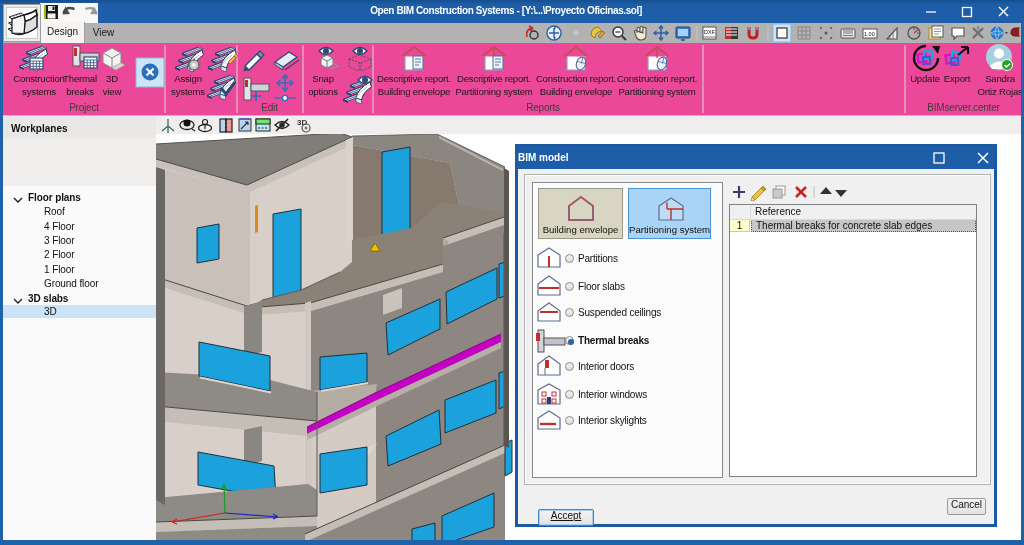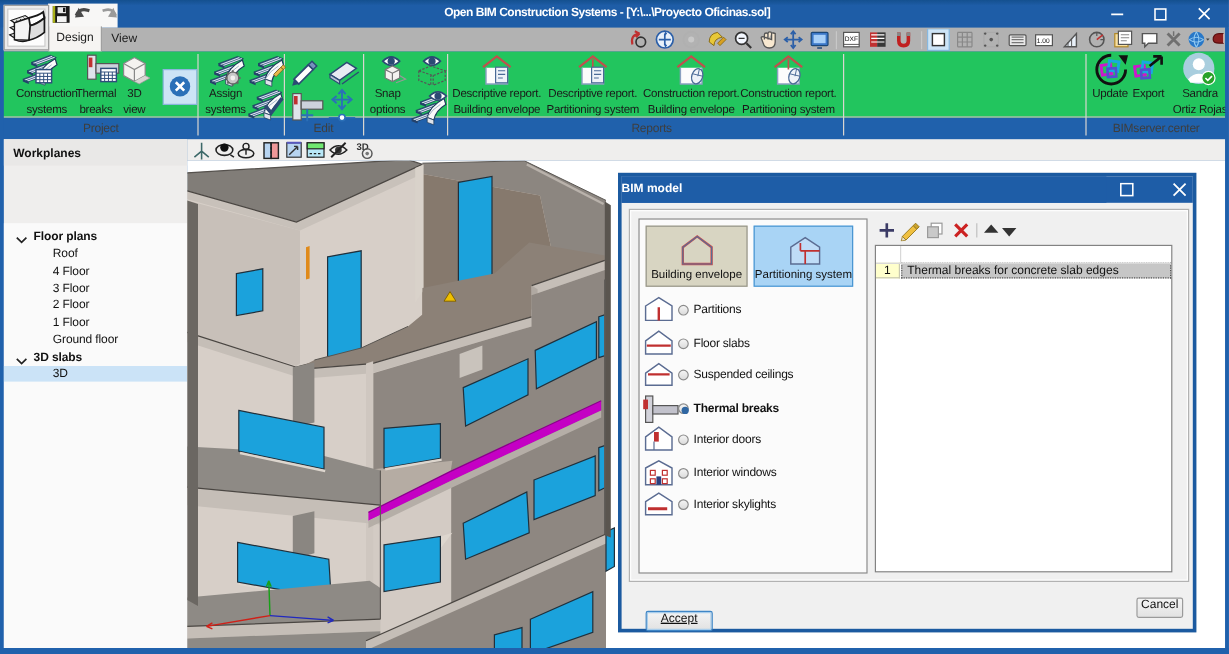--- a/index.html
+++ b/index.html
@@ -14,21 +14,21 @@
 
 #tabrow { left:3px; top:23px; width:1018px; height:20px; background:#b2b2b2; }
 #qa { left:40px; top:3px; width:58px; height:20px; background:#f8f7f6; }
 #appicon { left:3px; top:4px; width:38px; height:38px; background:#ececeb; border:1px solid #9d9d9d; z-index:5; }
 #appicon .inner { position:absolute; left:2px; top:2px; width:32px; height:32px; background:#fdfdfd; border:1px solid #c8c8c8;}
 .tab { top:23px; height:20px; font-size:10px; color:#1a1a1a; text-align:center; line-height:20px; }
 #tabDesign { left:40px; width:45px; top:22px; height:21px; background:#f6f4f2; border:1px solid #a0a0a0; border-top:none; border-bottom:none; }
 #tabView { left:81px; width:45px; }
 
 
-#ribbon { left:3px; top:43px; width:1018px; height:55px; background:#22c55e; border-bottom:1px solid #c3beb9; }
+#ribbon { left:3px; top:43px; width:1018px; height:73px; background:#ec4899; border-bottom:1px solid #c3beb9; }
 .rgroup-label { position:absolute; top:59px; height:13px; font-size:10px; color:#3e3e3e; text-align:center; letter-spacing:-0.2px; }
 .rbtn { position:absolute; font-size:9.6px; color:#1a1a1a; text-align:center; line-height:13px; letter-spacing:-0.2px; }
 
 
 #leftpanel { left:3px; top:116px; width:153px; height:424px; background:#efeeed; }
 #wphead { left:0px; top:0px; width:153px; height:22px; background:#e9e8e7; font-size:10px; font-weight:bold; color:#111; padding:7px 0 0 8px; }
 #tree { left:0; top:22px; width:153px; height:498px; background:#fafafa; font-size:10px; color:#111; letter-spacing:-0.1px;margin-top:48px; }
 .titem { position:absolute; left:41px; height:12px; }
 .tbold { font-weight:bold; left:25px; }
 .chev { position:absolute; left:10px; width:10px; height:10px; }
@@ -678,20 +678,23 @@
           </g>
         <g transform="translate(64,0)">
             <path d="M3 4 L13 14 M13 4 L3 14" stroke="#cc2222" stroke-width="2.6"></path>
           </g>
         <line x1="85" y1="3" x2="85" y2="15" stroke="#c0c0c0"></line>
         <path d="M91 11 L97 4 L103 11 Z" fill="#333"></path>
         <path d="M106 7 L112 14 L118 7 Z" fill="#333"></path>
       </svg>
     </div>
     <div class="abs" id="dtable">
+      <div id="dhead">
+          <span style="position:absolute;left:25px;top:1px">Reference</span>
+        </div>
       <div class="abs" style="left:0;top:14px;width:20px;height:13px;background:#ffffcc;border:1px solid #c8c8b0;border-left:none;font-size:10px;text-align:center;color:#111">1</div>
       <div class="abs" style="left:21px;top:14px;width:225px;height:13px;background:#c6c6c6;border:1px dotted #555;font-size:10px;color:#111">
           <span style="position:absolute;left:4px;top:0px;white-space:nowrap">Thermal breaks for concrete slab edges</span>
         </div>
       <div class="abs" style="left:20px;top:0;width:1px;height:14px;background:#d8d8d8"></div>
       <div class="abs" style="left:0;top:13.5px;width:246px;height:1px;background:#d8d8d8"></div>
     </div>
     <div class="dbtn" style="left:20px;top:362px;width:56px;height:17px;border:1px solid #3f86c6;box-shadow:0 0 0 1px #a8cdEC inset;text-decoration:underline;"><u>A</u>ccept</div>
     <div class="dbtn" style="left:429px;top:351px;width:39px;height:17px;">Cancel</div>
   </div>

